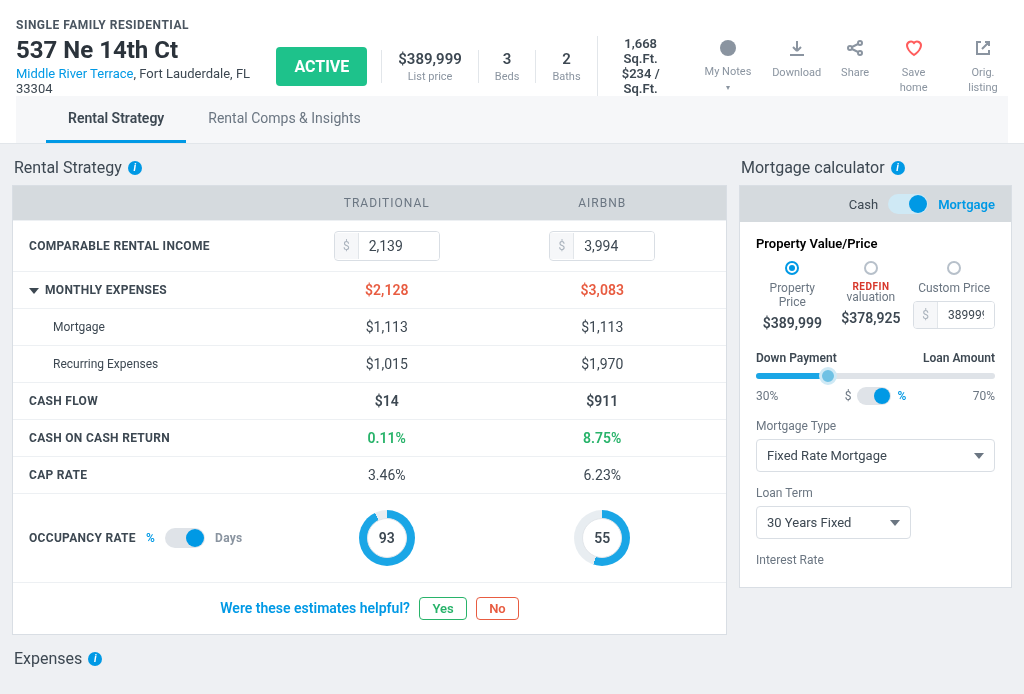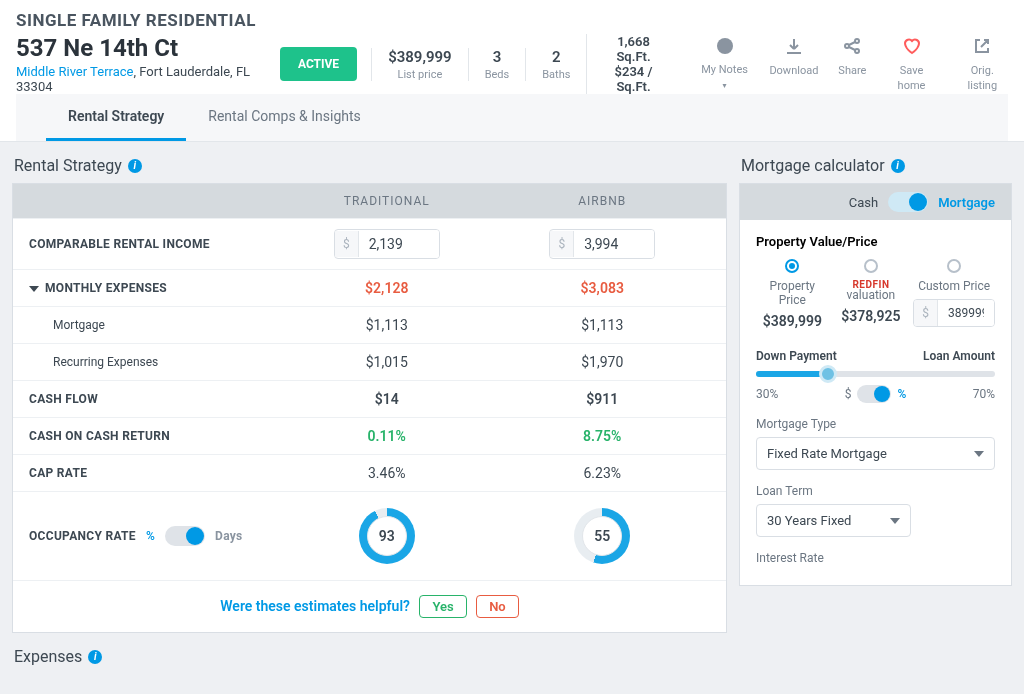--- a/index.html
+++ b/index.html
@@ -1,29 +1,29 @@
 <!DOCTYPE html>
 <html><head>
 <meta charset="utf-8">
 <style>
 * { box-sizing: border-box; margin: 0; padding: 0; font-family: -apple-system, "Segoe UI", Roboto, Arial, sans-serif; }
 body { background: #eef0f3; color: #3d4852; font-size: 13px; }
 .page { width: 1024px; height: 694px; overflow: hidden; background: #eef0f3; }
 
 
 .header { background: #fff; padding: 10px 16px 0; border-bottom: 1px solid #e2e6ea; }
-.prop-type { font-size: 17px; font-weight: 700; letter-spacing: .5px; color: #4a5560; }
+.prop-type { font-size: 12px; font-weight: 700; letter-spacing: .5px; color: #4a5560; margin-top: 8px; }
 .addr-row { display: flex; justify-content: space-between; align-items: center; margin-top: 4px; }
 .addr-left { min-width: 260px; }
 .addr-title { font-size: 24px; font-weight: 700; color: #2b333b; }
 .addr-sub { font-size: 13px; margin-top: 2px; }
 .addr-sub .link { color: #0099e5; }
 
 .stats { display: flex; align-items: center; gap: 0; }
-.badge { background: #1ec28b; color: #fff; font-weight: 700; font-size: 12px; padding: 10px 18px; border-radius: 4px; margin-right: 14px; }
+.badge { background: #1ec28b; color: #fff; font-weight: 700; font-size: 16px; padding: 10px 18px; border-radius: 4px; margin-right: 14px; }
 .stat { text-align: center; padding: 0 16px; border-left: 1px solid #e2e6ea; }
 .stat:first-of-type { border-left: none; }
 .stat .v { font-size: 15px; font-weight: 600; color: #3d4852; }
 .stat .v2 { font-size: 13px; font-weight: 600; color: #3d4852; }
 .stat .l { font-size: 11px; color: #8a94a0; margin-top: 2px; }
 
 .actions { display: flex; gap: 20px; margin-left: 20px; }
 .action { text-align: center; color: #8a94a0; cursor: pointer; }
 .action .icon { font-size: 18px; display: block; margin: 0 auto 3px; }
 .action .lbl { font-size: 11px; }

